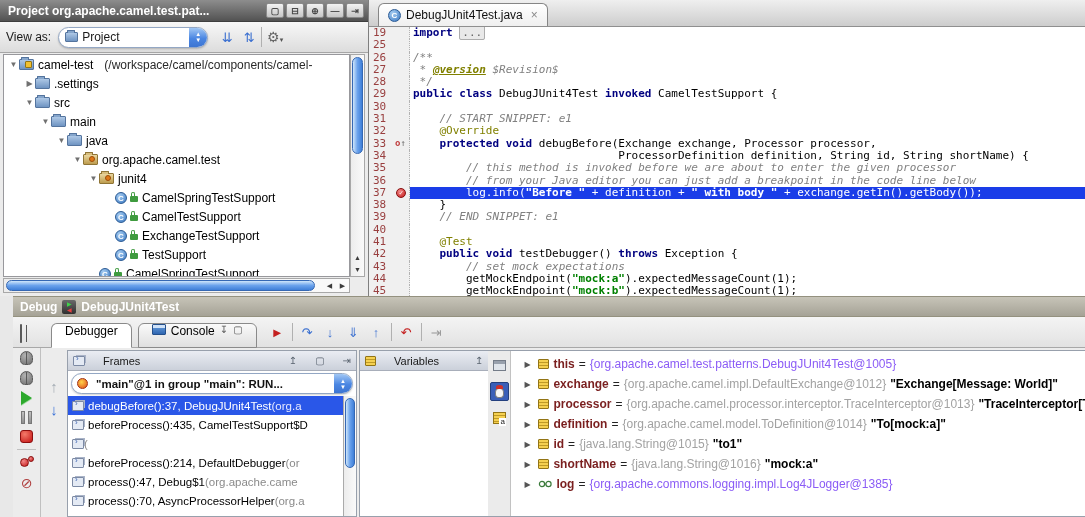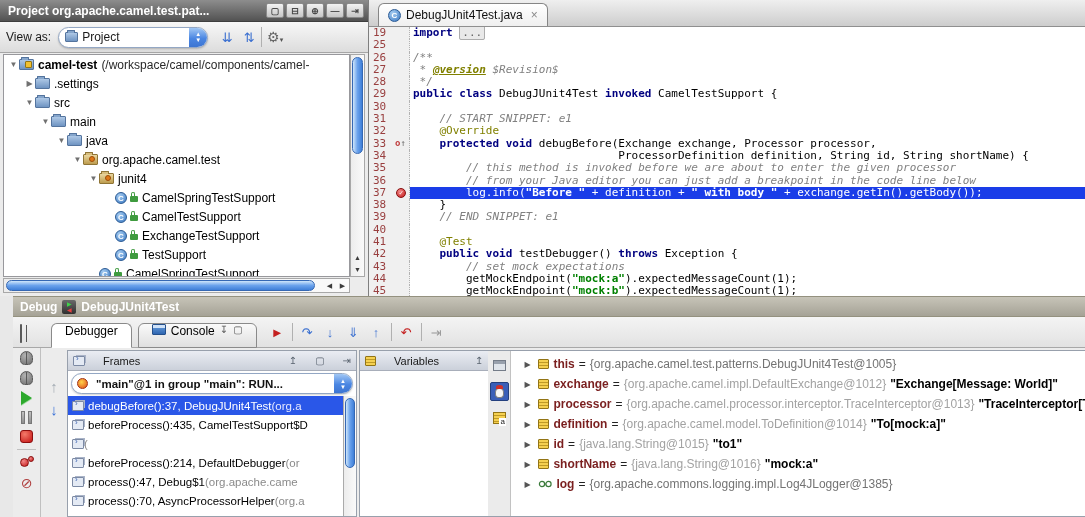--- a/index.html
+++ b/index.html
@@ -15,22 +15,22 @@
   .sel-text{flex:1;font-size:12px;padding-left:4px;white-space:nowrap}
   .aqua-stepper{width:18px;height:21px;background:linear-gradient(#a9cdf6,#4a86e2 55%,#3a72d0);display:flex;flex-direction:column;align-items:center;justify-content:center;color:#fff;font-size:6px;line-height:6px;flex:none}
   .blueic{color:#3a6fd0;font-size:13px;width:20px;text-align:center}
   .gearic{color:#666;font-size:14px;width:22px;text-align:center}
   .gearic small{font-size:7px;color:#555}
   .tsep{width:1px;height:20px;background:#b0b0b0}
   .pp-tree{position:absolute;left:3px;right:18px;top:54px;bottom:19px;background:#fff;border:1px solid #98989c;overflow:hidden;font-size:12px;box-sizing:border-box}
   .trow{display:flex;align-items:center;height:19px;white-space:nowrap}
   .tarrow{width:11px;text-align:center;color:#707070;font-size:8px;flex:none}
   .tlabel{color:#000;margin-left:4px}
-  .tlabel.b{font-weight:bold}
-  .tsuffix{color:#2a2a2a;margin-left:4px}
+  .tlabel.b{font-weight:normal}
+  .tsuffix{color:#2a2a2a;margin-left:11px}
   .ic-folder{position:relative;width:15px;height:11px;background:linear-gradient(#aec8e6,#6f94c2);border:1px solid #54749e;border-radius:1px;flex:none;box-sizing:border-box}
   .ic-folder::before{content:"";position:absolute;top:-3px;left:1px;width:6px;height:2px;background:#86a6cc;border:1px solid #54749e;border-bottom:none;border-radius:1px 1px 0 0}
   .ic-folder.pkg{background:linear-gradient(#ead7a0,#bd9c4e);border-color:#8f7536}
   .ic-folder.pkg::before{background:#d8bd7c;border-color:#8f7536}
   .ic-folder.pkg::after{content:"";position:absolute;right:2px;bottom:2px;width:4px;height:4px;border-radius:50%;background:#e07818;border:1px solid #9c4d08}
   .ic-folder.proj::after{content:"";position:absolute;right:1px;bottom:1px;width:5px;height:5px;background:#f0c030;border:1px solid #927415;border-radius:1px}
   .ic-class{width:12px;height:12px;border-radius:50%;background:radial-gradient(circle at 35% 30%,#a6cdf2,#3a78c2);border:1px solid #2a5a94;color:#fff;font-size:8px;font-weight:bold;text-align:center;line-height:11px;flex:none;box-sizing:border-box}
   .ic-lock{position:relative;width:8px;height:6px;background:#3f9b3f;border-radius:1px;flex:none;margin:3px 0 0 3px}
   .ic-lock::before{content:"";position:absolute;top:-4px;left:1px;width:4px;height:4px;border:1px solid #3f9b3f;border-bottom:none;border-radius:3px 3px 0 0;box-sizing:border-box}
   
@@ -122,21 +122,21 @@
   .ic-duke::after{content:"";position:absolute;top:0;left:2px;right:2px;height:4px;background:#d03028;border-radius:50% 50% 0 0}
   .ic-sorta{width:13px;height:12px;background:repeating-linear-gradient(180deg,#f5d050 0 2px,#bf9a26 2px 3px);border:1px solid #927415;position:relative;box-sizing:border-box}
   .ic-sorta::after{content:"a";position:absolute;right:-1px;bottom:-3px;font-size:8px;color:#222;background:#fff;line-height:8px;padding:0 1px}
   .vlist{flex:1;padding-top:3px;overflow:hidden}
   .vrow{height:20px;display:flex;align-items:center;gap:4px;padding-left:13px;font-size:12px;white-space:nowrap;overflow:hidden}
   .twisty{color:#555;font-size:8px;width:10px;flex:none}
   .ic-field{width:11px;height:10px;background:repeating-linear-gradient(180deg,#f5d050 0 2px,#bf9a26 2px 3px);border:1px solid #927415;border-radius:1px;flex:none;box-sizing:border-box}
   .vname{color:#7a1f1f;font-weight:bold}
   .veq{color:#222}
   .vtype{color:#a2a2a2}
-  .vtype.dark{color:#737373}
+  .vtype.dark{color:#8b5cf6}
   .vval{color:#000;font-weight:bold}
 </style>
 </head>
 <body>
 
 <div class="app">
 
   <div class="project-panel">
     <div class="pp-titlebar">
       <span class="pp-title">Project org.apache.camel.test.pat...</span>

